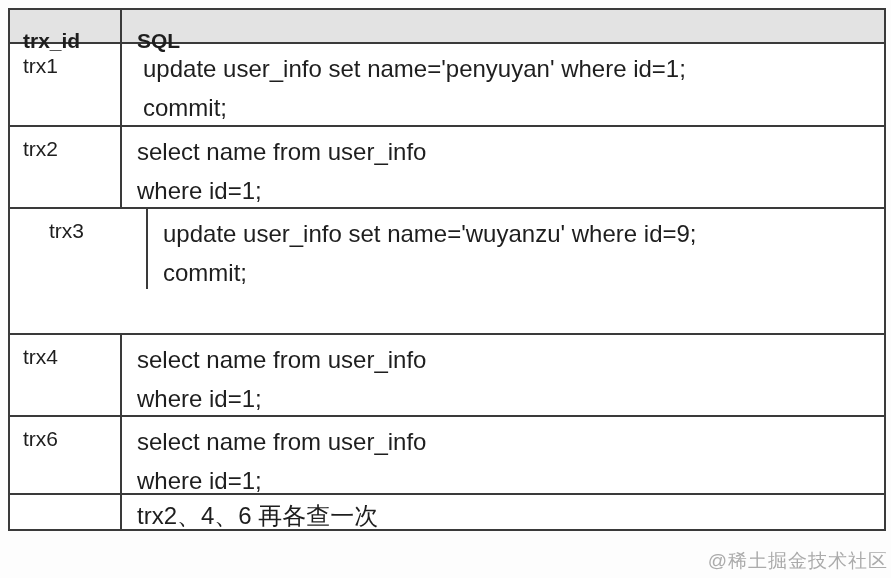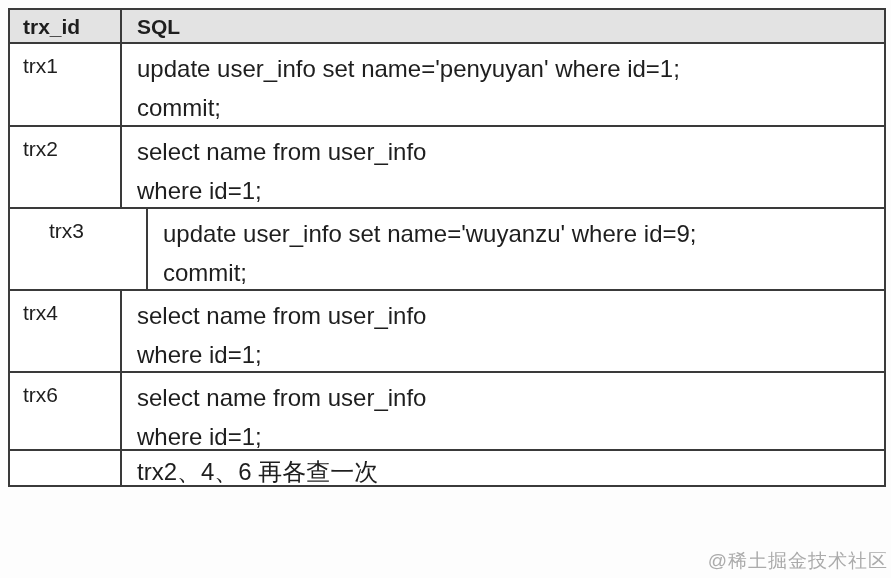--- a/index.html
+++ b/index.html
@@ -45,34 +45,34 @@
   .c2 {
     flex: 1;
     box-sizing: border-box;
     padding: 5px 6px 0 15px;
     font-size: 24px;
   }
   .header .c1, .header .c2 {
     font-weight: bold;
     font-size: 21px;
     line-height: 27px;
-    padding-top: 3px;
+    padding-top: 17px;
   }
   .sql-line {
     line-height: 39px;
     white-space: nowrap;
   }
   .id-line {
     line-height: 34px;
   }
   
-  .r1 { height: 81px; }
+  .r1 { height: 81px; gap: 6px; }
   .r2 { height: 80px; }
   .r3 { height: 80px; padding-left: 26px; }
-  .r4 { height: 80px; }
+  .r4 { height: 80px; margin-top: 44px; }
   .r5 { height: 79px; }
   .r6 { height: 76px; }
   .r7 { height: 34px; }
   .r7 .sql-line { line-height: 32px; }
   .watermark {
     position: absolute;
     right: 3px;
     bottom: 4px;
     font-size: 19px;
     color: #ababab;

